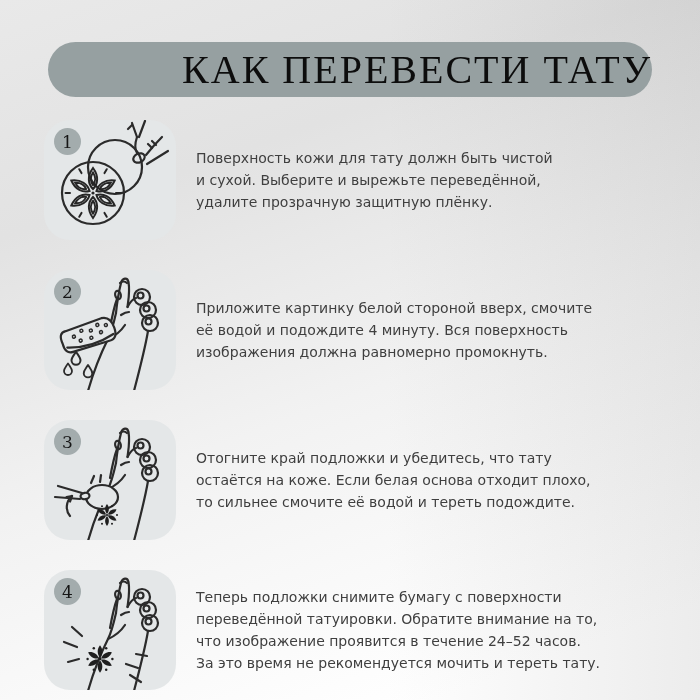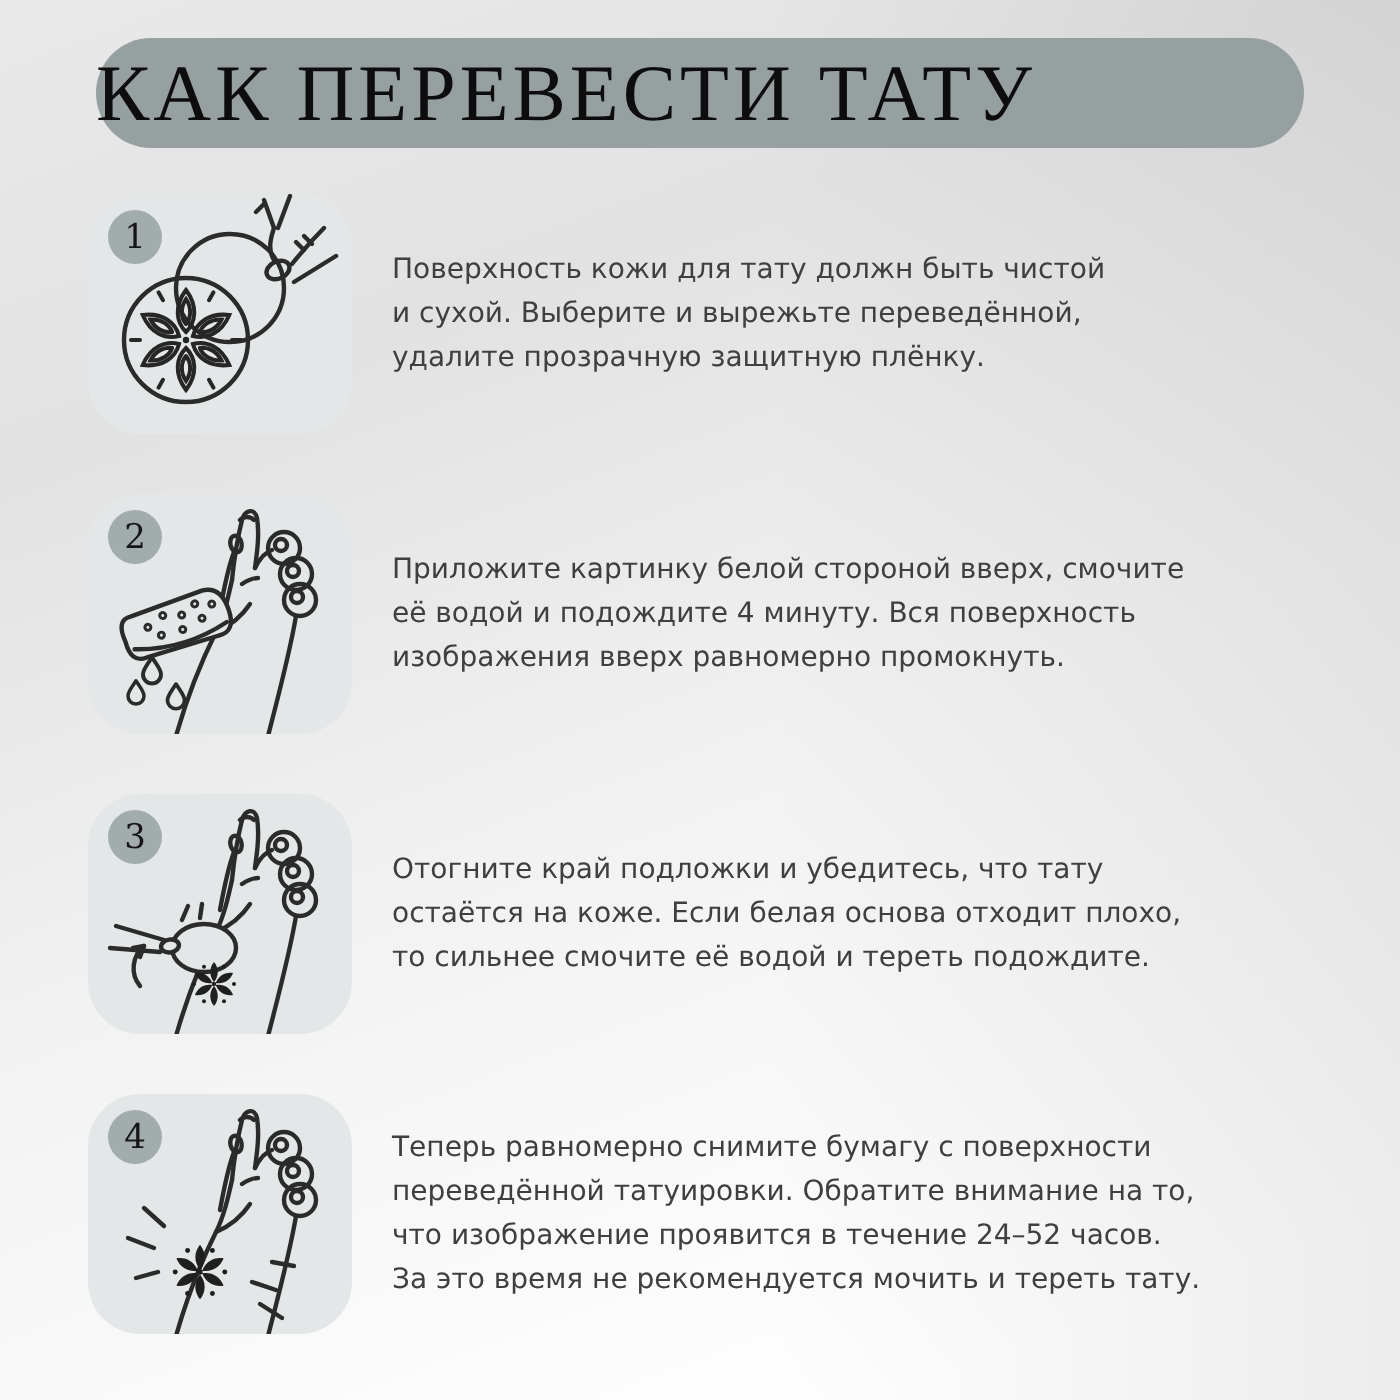--- a/index.html
+++ b/index.html
@@ -4,23 +4,23 @@
 <style>
   html,body{margin:0;padding:0;}
   body{
     width:700px;height:700px;overflow:hidden;
     background:
       linear-gradient(to right, rgba(110,110,110,0) 55%, rgba(100,100,100,0.12) 100%),
       linear-gradient(160deg, #e9e9e9 0%, #e2e2e2 25%, #f2f2f2 55%, #ffffff 90%);
     font-family:"DejaVu Sans","Liberation Sans",sans-serif;
   }
   .banner{
-    width:604px;height:55px;margin:19px 0 0 48px;
+    width:604px;height:55px;margin:42px 0 0 48px;
     background:#96a0a1;border-radius:28px;
-    display:flex;align-items:center;justify-content:flex-start;
+    display:flex;align-items:center;justify-content:flex-end;
   }
   .banner h1{
     margin:0;font-family:"Liberation Serif","DejaVu Serif",serif;
     font-size:40px;font-weight:400;letter-spacing:2px;color:#0d0d0d;
     white-space:nowrap;
   }
   .rows{margin:23px 0 0 44px;}
   .row{display:flex;align-items:center;height:120px;margin-bottom:30px;}
   .tile{
     position:relative;flex:none;width:132px;height:120px;
@@ -157,21 +157,21 @@
           </g>
           <use href="#water-drop" transform="translate(32 88) scale(0.9)"></use>
           <use href="#water-drop" transform="translate(24 99) scale(0.8)"></use>
           <use href="#water-drop" transform="translate(44 101) scale(0.85)"></use>
         </g>
       </svg>
     </div>
     <div class="step-text">
       <div>Приложите картинку белой стороной вверх, смочите</div>
       <div>её водой и подождите 4 минуту. Вся поверхность</div>
-      <div>изображения вверх равномерно промокнуть.</div>
+      <div>изображения должна равномерно промокнуть.</div>
     </div>
   </div>
 
   <div class="row">
     <div class="tile">
       <div class="badge">3</div>
       <svg class="illu" width="132" height="120" viewBox="0 0 132 120">
         <use href="#hand-art"></use>
         <g stroke="#2b2b2b" stroke-width="2.2" fill="none" stroke-linecap="round" stroke-linejoin="round">
           <ellipse cx="58" cy="77" rx="16" ry="12" fill="#e4e7e8"></ellipse>
@@ -204,20 +204,20 @@
           <path d="M28 57 L 38 66"></path>
           <path d="M20 72 L 33 77"></path>
           <path d="M24 92 L 35 89"></path>
           <path d="M92 84 L 103 86"></path>
           <path d="M82 94 L 94 98"></path>
           <path d="M86 105 L 97 112"></path>
         </g>
       </svg>
     </div>
     <div class="step-text">
-      <div>Теперь равномерно снимите бумагу с поверхности</div>
+      <div>Теперь подложки снимите бумагу с поверхности</div>
       <div>переведённой татуировки. Обратите внимание на то,</div>
       <div>что изображение проявится в течение 24–52 часов.</div>
       <div>За это время не рекомендуется мочить и тереть тату.</div>
     </div>
   </div>
 
 </div>
 
 </body></html>

